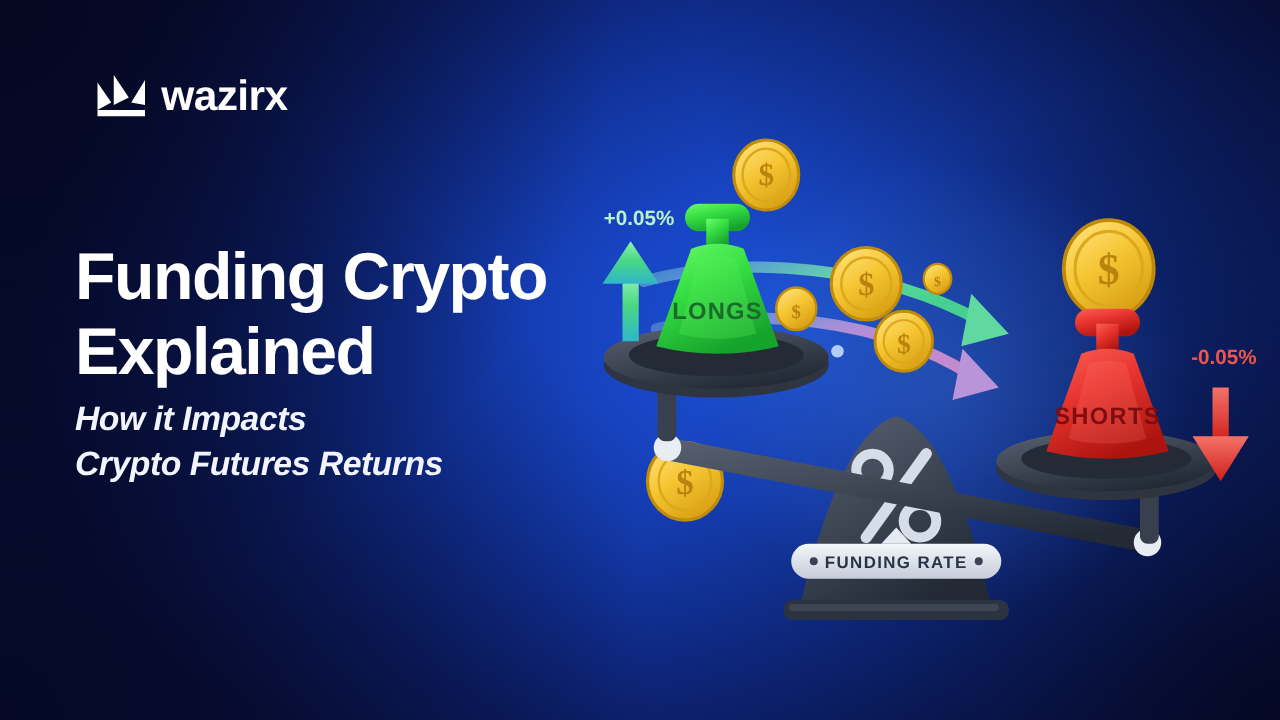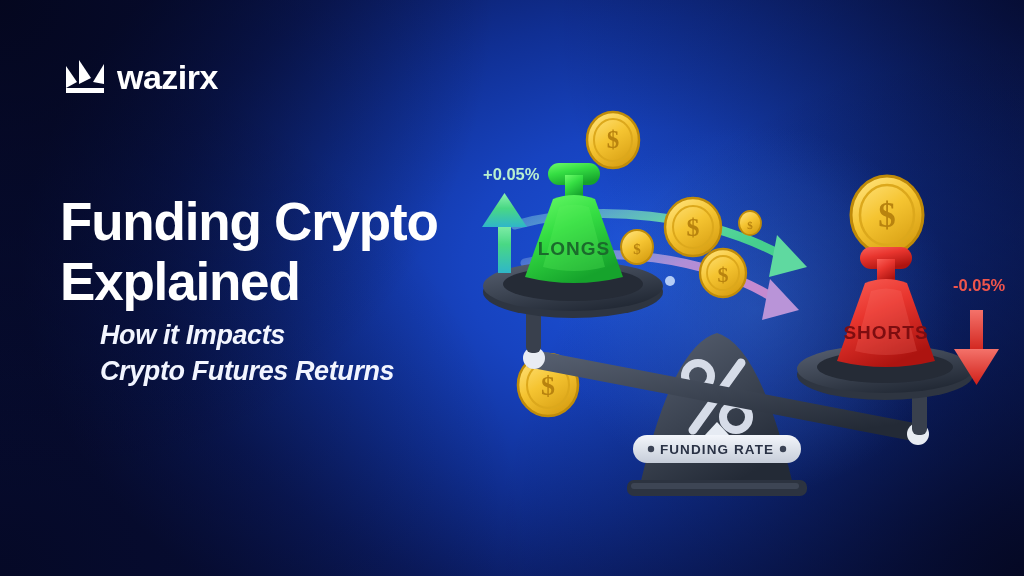--- a/index.html
+++ b/index.html
@@ -24,21 +24,21 @@
     background:
       radial-gradient(circle at 0% 0%, rgba(4,6,28,.92) 0%, rgba(4,6,28,0) 42%),
       radial-gradient(circle at 100% 100%, rgba(4,6,28,.85) 0%, rgba(4,6,28,0) 45%),
       radial-gradient(circle at 0% 100%, rgba(4,6,28,.70) 0%, rgba(4,6,28,0) 45%),
       radial-gradient(circle at 100% 0%, rgba(4,6,28,.60) 0%, rgba(4,6,28,0) 40%);
     pointer-events:none;
   }
 
   
   #logo {
-    position:absolute; left:64px; top:58px;
+    position:absolute; left:76px; top:58px;
     display:flex; align-items:center; gap:11px;
   }
   #logo .mark { width:42px; height:38px; display:block; }
   #logo .wordmark {
     color:#ffffff; font-size:34px; font-weight:700;
     letter-spacing:-0.5px; line-height:1;
   }
 
   
   #headline {
@@ -46,21 +46,21 @@
     width:430px;
     color:#ffffff;
     font-size:53px; font-weight:700; line-height:1.13;
     letter-spacing:-1.2px;
   }
   #subhead {
     position:absolute; left:60px; top:318px;
     width:430px;
     color:#f2f5ff;
     font-size:27px; font-weight:700; font-style:italic;
-    line-height:1.32; letter-spacing:-0.4px;margin-left:40px;
+    line-height:1.32; letter-spacing:-0.4px;
   }
 
   
   #illustration { position:absolute; left:455px; top:95px; width:570px; height:430px; }
   #illustration svg { display:block; width:100%; height:100%; }
 
   .lbl-pos { fill:#b9f0cf; font-size:16.5px; font-weight:700; font-family:"Liberation Sans", sans-serif; }
   .lbl-neg { fill:#f0554c; font-size:16.5px; font-weight:700; font-family:"Liberation Sans", sans-serif; }
   .wt-txt-long  { fill:#1b6b2c; font-size:19px; font-weight:700; letter-spacing:1px; font-family:"Liberation Sans", sans-serif; }
   .wt-txt-short { fill:#7d0d10; font-size:19px; font-weight:700; letter-spacing:1px; font-family:"Liberation Sans", sans-serif; }

